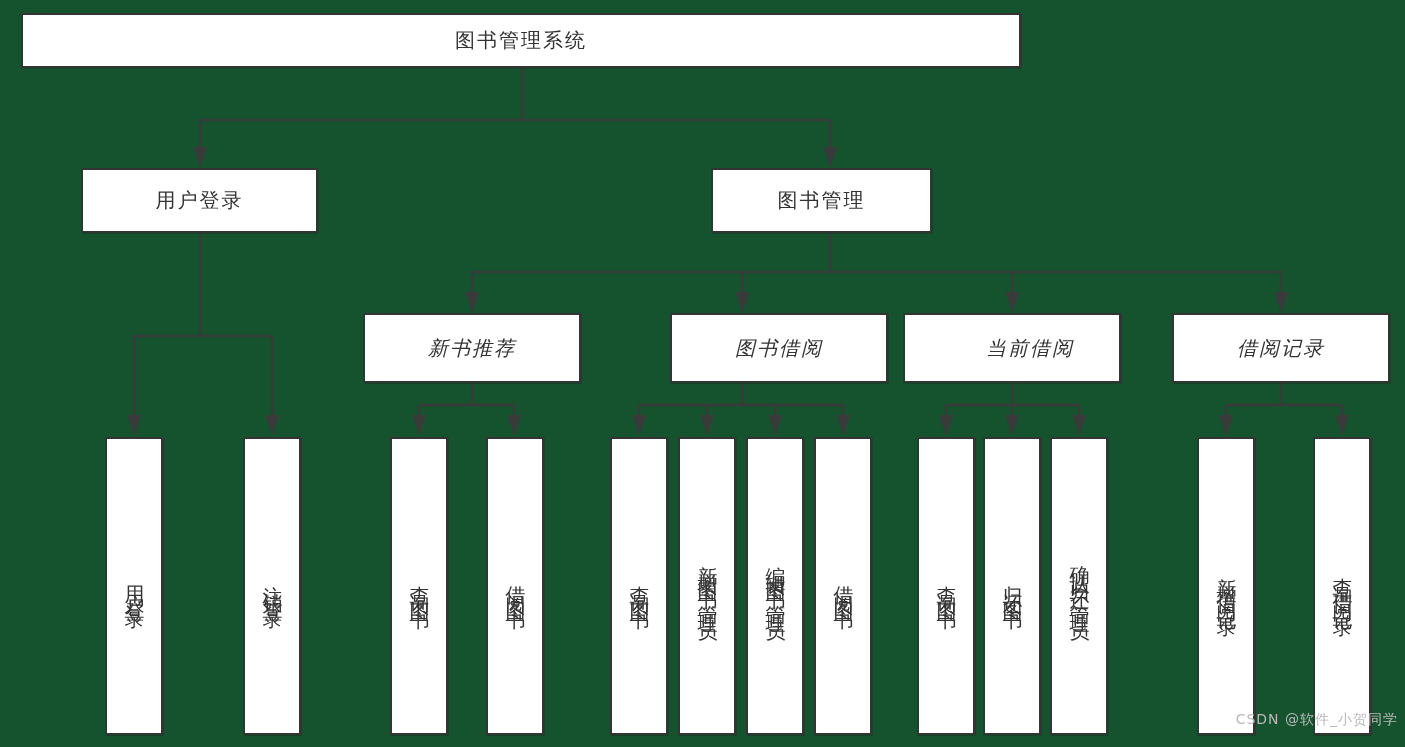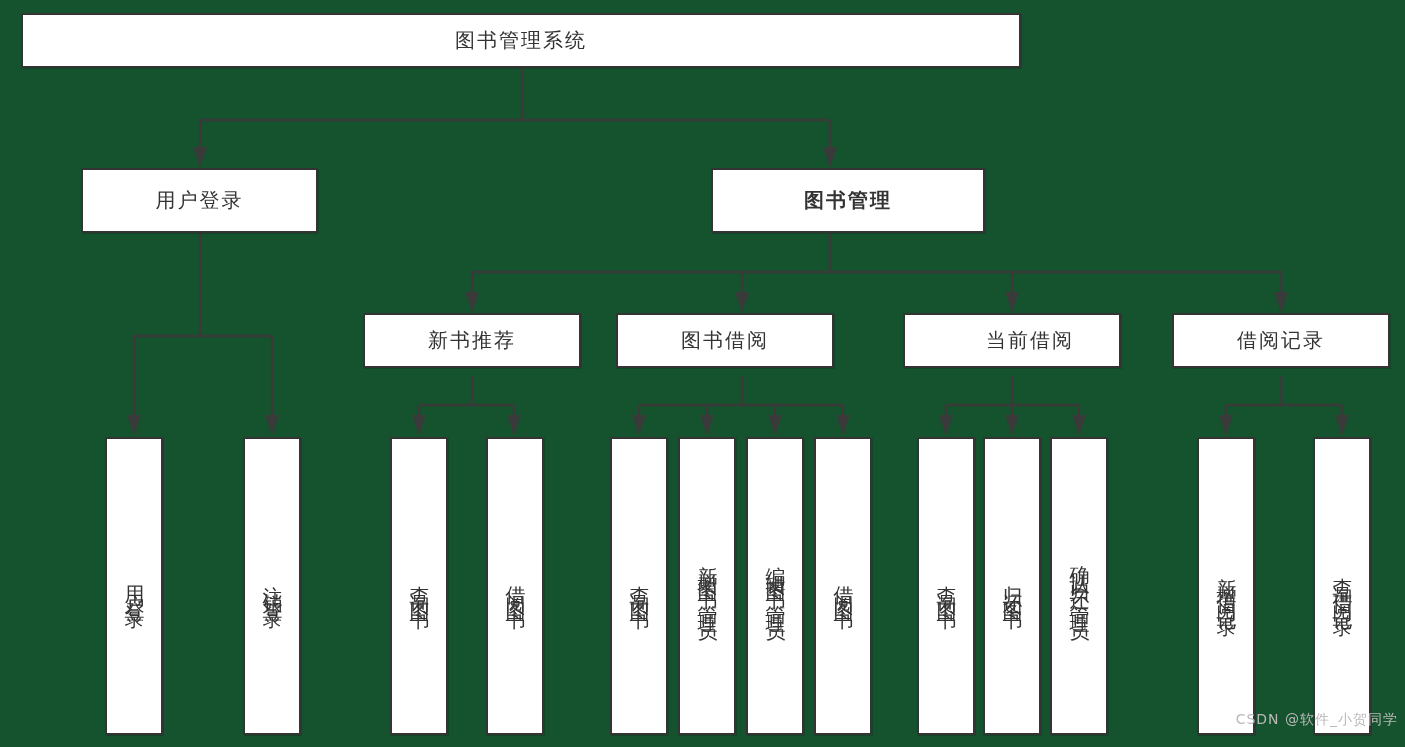--- a/index.html
+++ b/index.html
@@ -42,21 +42,21 @@
     writing-mode: vertical-rl;
     text-orientation: mixed;
     text-align: center;
     font-size: 20px;
     letter-spacing: 8px;
     line-height: 53px;
     top: 437px;
     width: 58px;
     height: 298px;
   }
-  .l3 { top: 313px; width: 218px; height: 55px; }
+  .l3 { top: 313px; width: 218px; height: 70px; font-style: italic; }
   .watermark {
     position: absolute;
     right: 7px;
     top: 711px;
     font-size: 14px;
     letter-spacing: 1px;
     color: #b9b9b9;
     white-space: nowrap;
   }
 </style>
@@ -102,24 +102,24 @@
     <line class="c a" x1="1079" y1="405" x2="1079" y2="434"></line>
 
     <path class="c" d="M1281,376 V405 M1226,405 H1342"></path>
     <line class="c a" x1="1226" y1="405" x2="1226" y2="434"></line>
     <line class="c a" x1="1342" y1="405" x2="1342" y2="434"></line>
   </svg>
 
   <div class="node h" style="left:21px; top:13px; width:1000px; height:55px;">图书管理系统</div>
 
   <div class="node h" style="left:81px; top:168px; width:237px; height:65px;">用户登录</div>
-  <div class="node h" style="left:711px; top:168px; width:274px; height:65px;font-weight:bold;">图书管理</div>
+  <div class="node h" style="left:711px; top:168px; width:221px; height:65px;">图书管理</div>
 
   <div class="node h l3" style="left:363px;">新书推荐</div>
-  <div class="node h l3" style="left:616px;">图书借阅</div>
+  <div class="node h l3" style="left:670px;">图书借阅</div>
   <div class="node h l3" style="left:903px;padding-left:36px;">当前借阅</div>
   <div class="node h l3" style="left:1172px;">借阅记录</div>
 
   <div class="node v" style="left:105px;">用户登录</div>
   <div class="node v" style="left:243px;">注销登录</div>
 
   <div class="node v" style="left:390px;">查询图书</div>
   <div class="node v" style="left:486px;">借阅图书</div>
 
   <div class="node v" style="left:610px;">查询图书</div>

